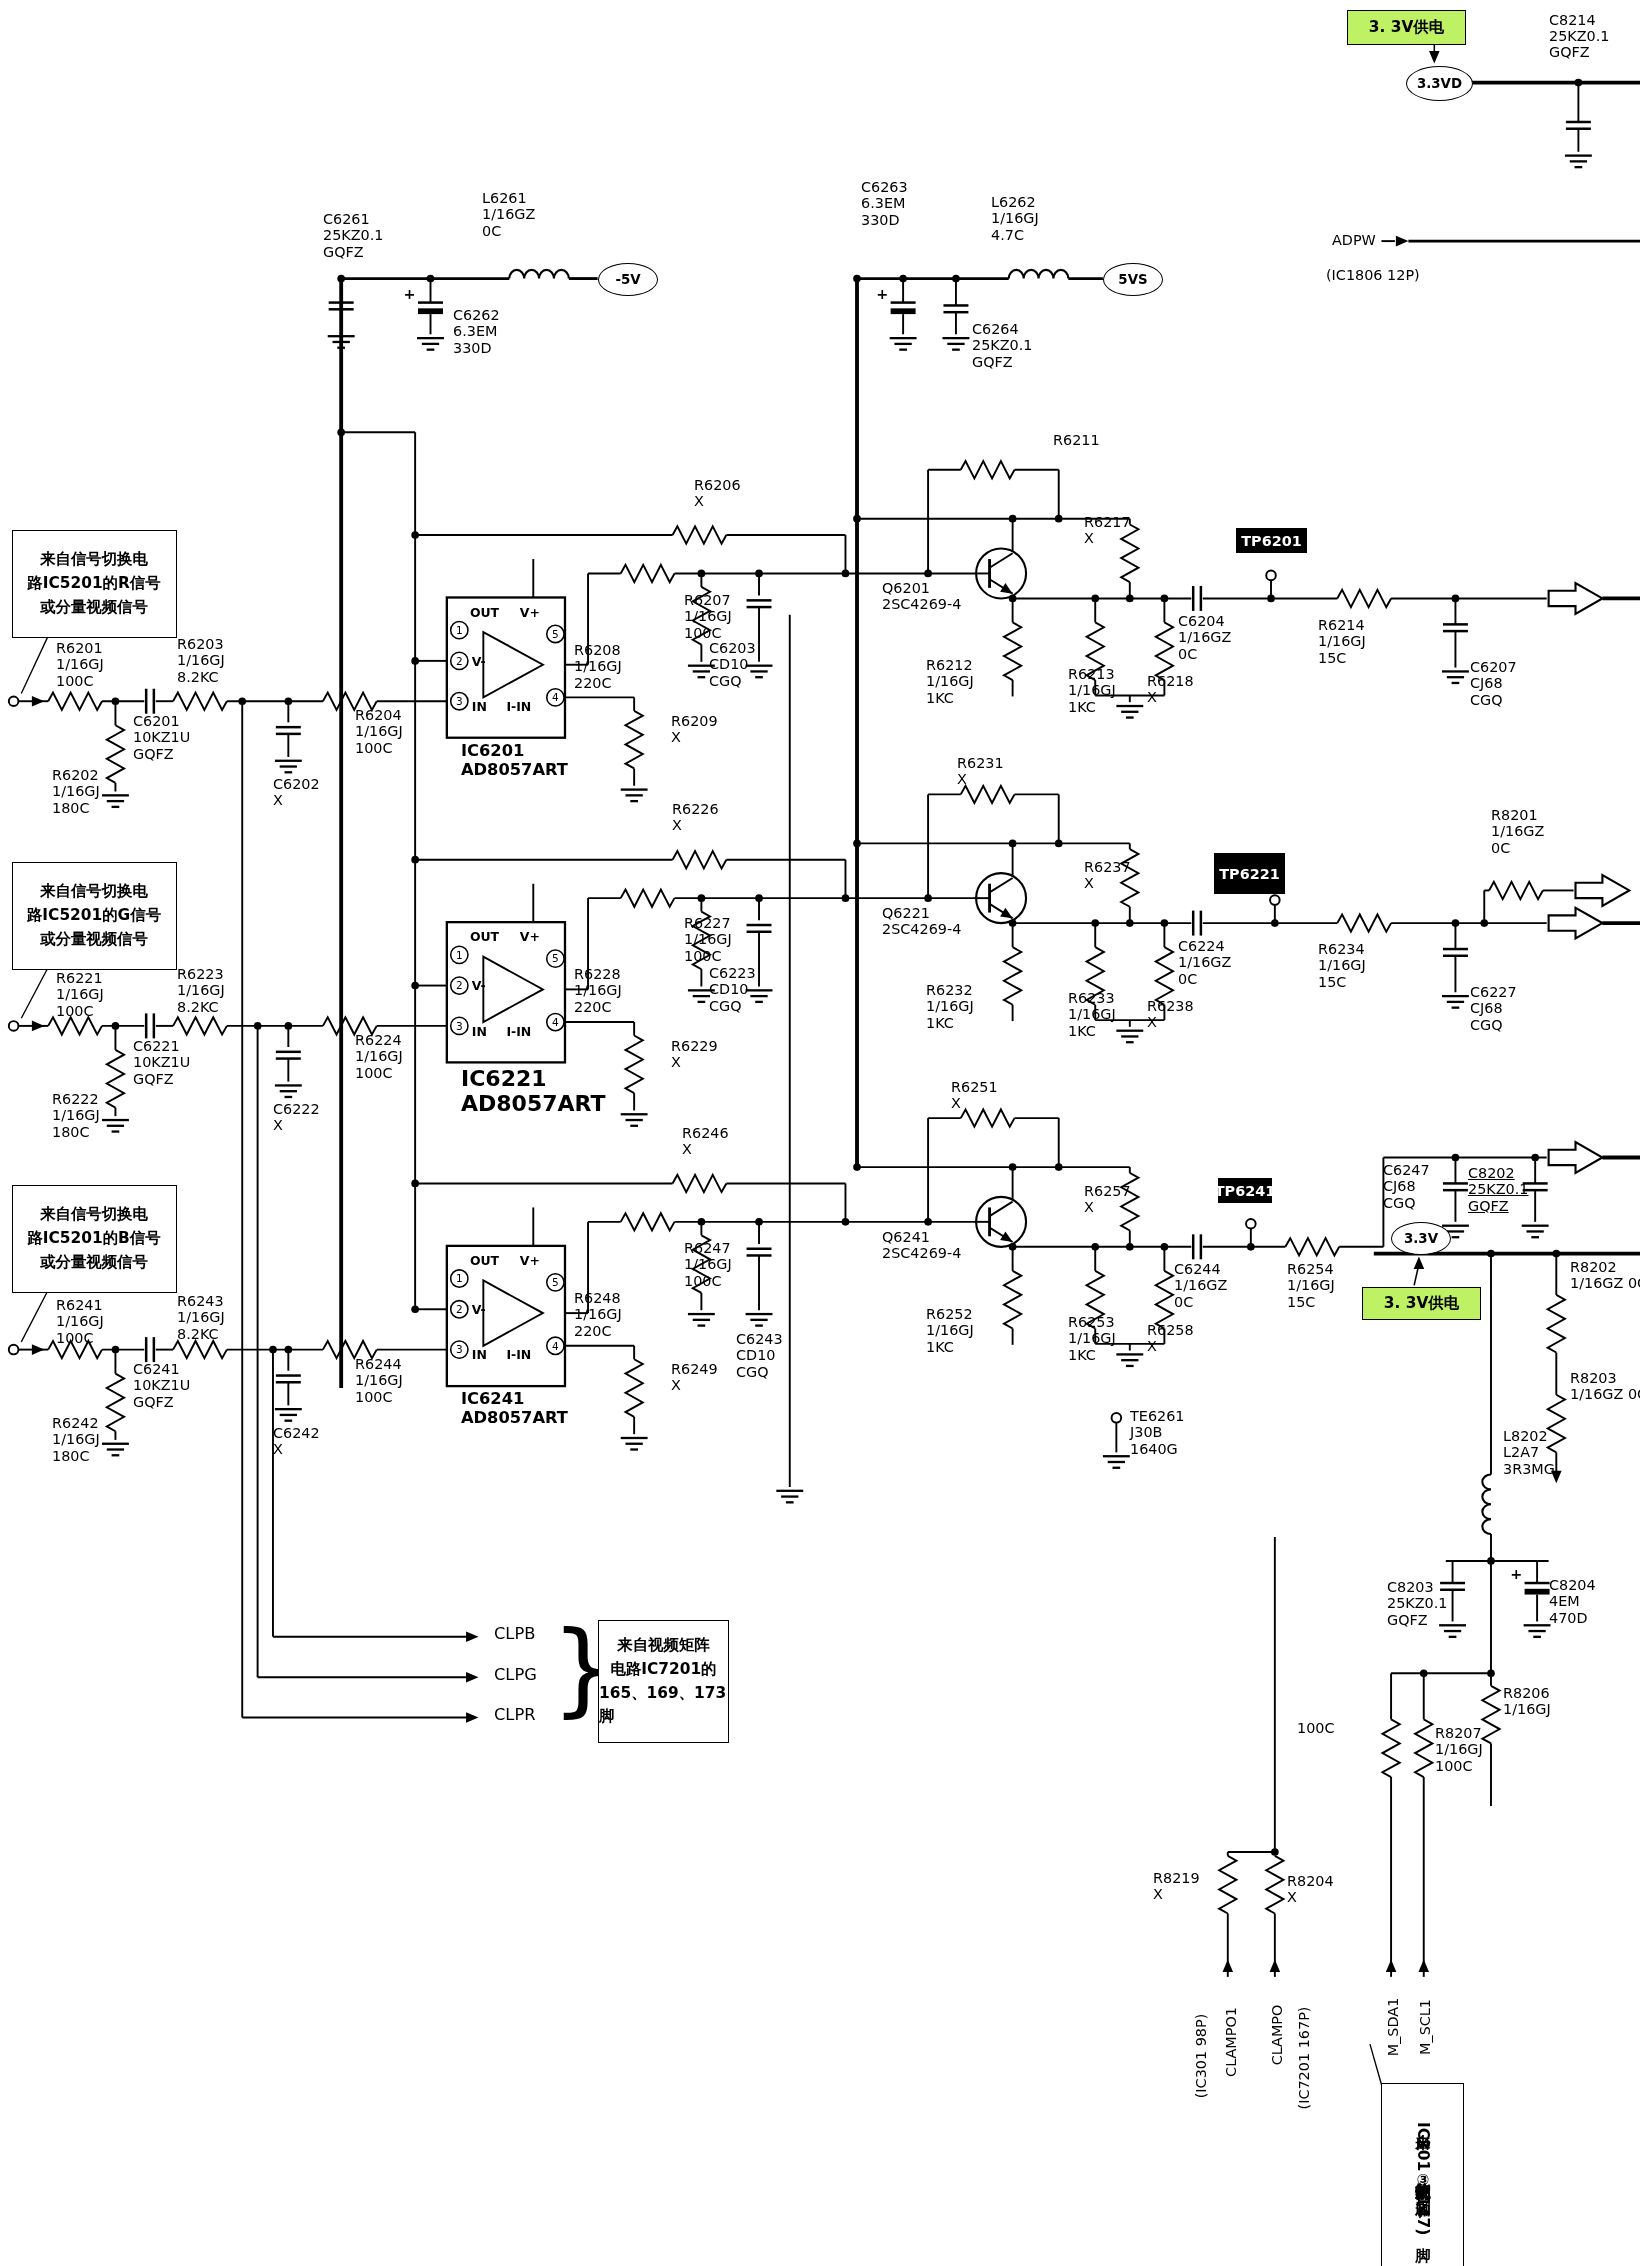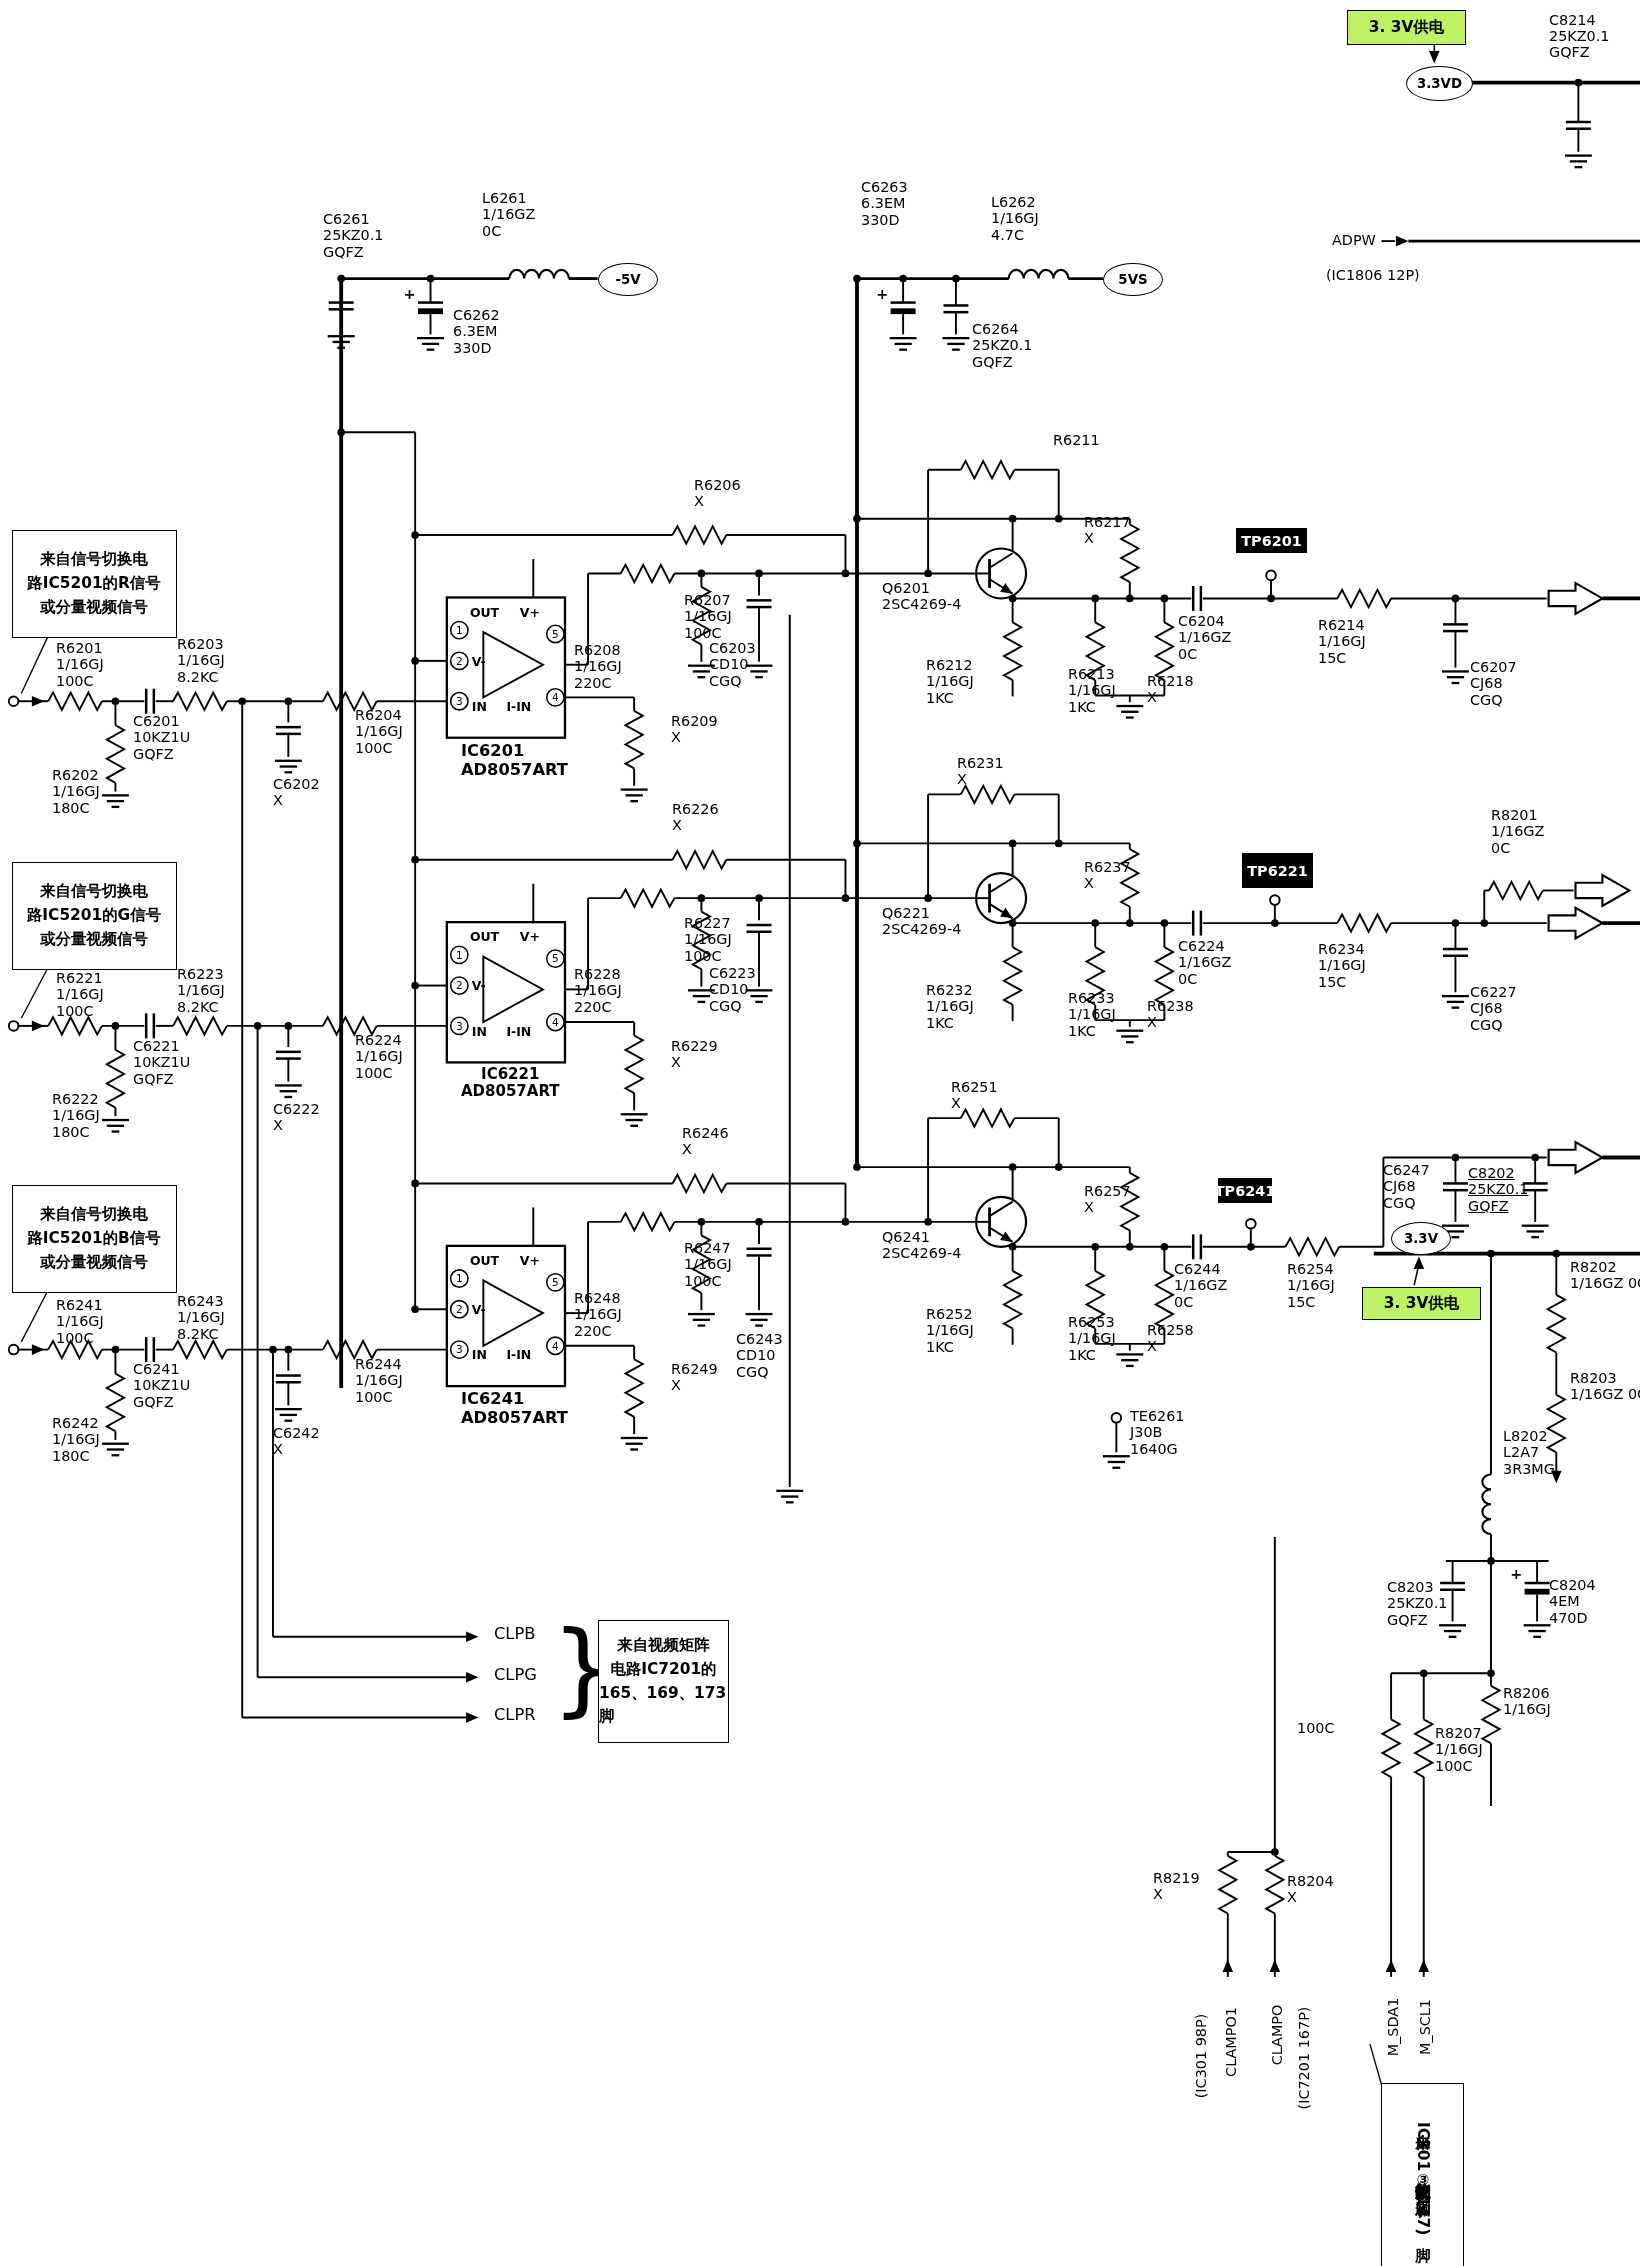--- a/index.html
+++ b/index.html
@@ -755,21 +755,21 @@
       </div>
       <div class="lbl" style="left: 273px; top: 1101px;">
         <div>C6222</div>
         <div>X</div>
       </div>
       <div class="lbl" style="left: 355px; top: 1032px;">
         <div>R6224</div>
         <div>1/16GJ</div>
         <div>100C</div>
       </div>
-      <div class="lbl bold" style="left: 461px; top: 1066px; font-size: 15px; text-align: center;">
+      <div class="lbl bold" style="left: 461px; top: 1066px; font-size: 22px;">
         <div>IC6221</div>
         <div>AD8057ART</div>
       </div>
       <div class="lbl" style="left: 672px; top: 801px;">
         <div>R6226</div>
         <div>X</div>
       </div>
       <div class="lbl" style="left: 684px; top: 915px;">
         <div>R6227</div>
         <div>1/16GJ</div>
@@ -1038,19 +1038,19 @@
       <div class="callout vert" style="left: 1381px; top: 2083px; width: 77px; height: 181px;">
         <div>来自IC301系统</div>
         <div>控制部分的③</div>
         <div>脚和(147)脚</div>
       </div>
       <div class="oval" style="left: 598px; top: 263px; width: 58px; height: 31px;">-5V</div>
       <div class="oval" style="left: 1103px; top: 263px; width: 58px; height: 31px;">5VS</div>
       <div class="oval" style="left: 1406px; top: 66px; width: 65px; height: 33px;">3.3VD</div>
       <div class="oval" style="left: 1391px; top: 1222px; width: 58px; height: 31px;">3.3V</div>
       <div class="tp" style="left: 1236px; top: 528px; width: 71px; height: 25px;">TP6201</div>
-      <div class="tp" style="left: 1242px; top: 853px; width: 71px; height: 35px;">TP6221</div>
+      <div class="tp" style="left: 1214px; top: 853px; width: 71px; height: 41px;">TP6221</div>
       <div class="tp" style="left: 1218px; top: 1178px; width: 54px; height: 25px;">TP6241</div>
       <div class="sup" style="left: 1347px; top: 9.6px; width: 117px; height: 33px;">3. 3V供电</div>
       <div class="sup" style="left: 1362px; top: 1287px; width: 117px; height: 31px;">3. 3V供电</div>
     </div>
 </div>
 
 
 </body></html>

